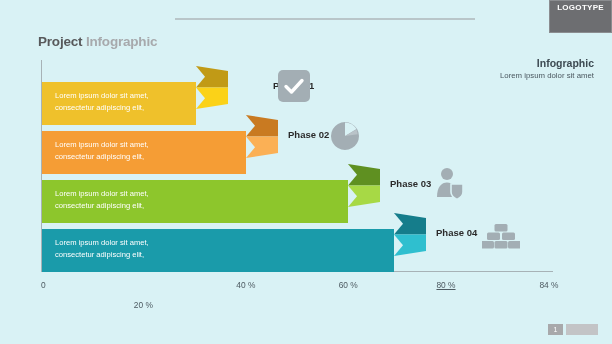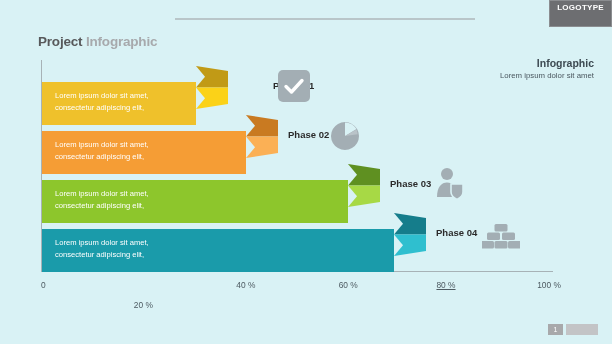--- a/index.html
+++ b/index.html
@@ -18,21 +18,21 @@
   .title .t1{color:#58595b;}
   .title .t2{color:#a7a9ac;}
   .title-rule{
     position:absolute;left:175px;top:18px;width:300px;height:2px;
     background:#b9c6c9;
   }
   .logotype{
     position:absolute;right:0;top:0;
     background:#6d6e71;color:#ffffff;
     font-size:8px;font-weight:bold;letter-spacing:.3px;
-    padding:3px 7px 14px 7px;
+    padding:3px 7px 20px 7px;
     border:1px solid #8b8d90;
     line-height:1;
   }
 
   
   .caption{position:absolute;right:18px;top:57px;text-align:right;}
   .caption-title{font-size:10.5px;font-weight:bold;color:#3d4a52;line-height:1.25;}
   .caption-sub{font-size:7.8px;color:#4a575f;line-height:1.3;margin-top:1px;padding-left:16px;}
 
   
@@ -177,21 +177,21 @@
       </svg>
     </div>
   </div>
 
   <div class="xlabels">
     <div class="xlab first" style="left:0px;">0</div>
     <div class="xlab" style="left:102.4px;margin-top:20px;">20 %</div>
     <div class="xlab" style="left:204.8px;">40 %</div>
     <div class="xlab" style="left:307.2px;">60 %</div>
     <div class="xlab" style="left:405px;text-decoration:underline;">80 %</div>
-    <div class="xlab" style="left:508px;">100 %</div>
+    <div class="xlab" style="left:508px;">84 %</div>
   </div>
 
   <div class="footer">
     <div class="pagebox">1</div>
     <div class="pagebar"></div>
   </div>
 
 </div>
 
 </body></html>

